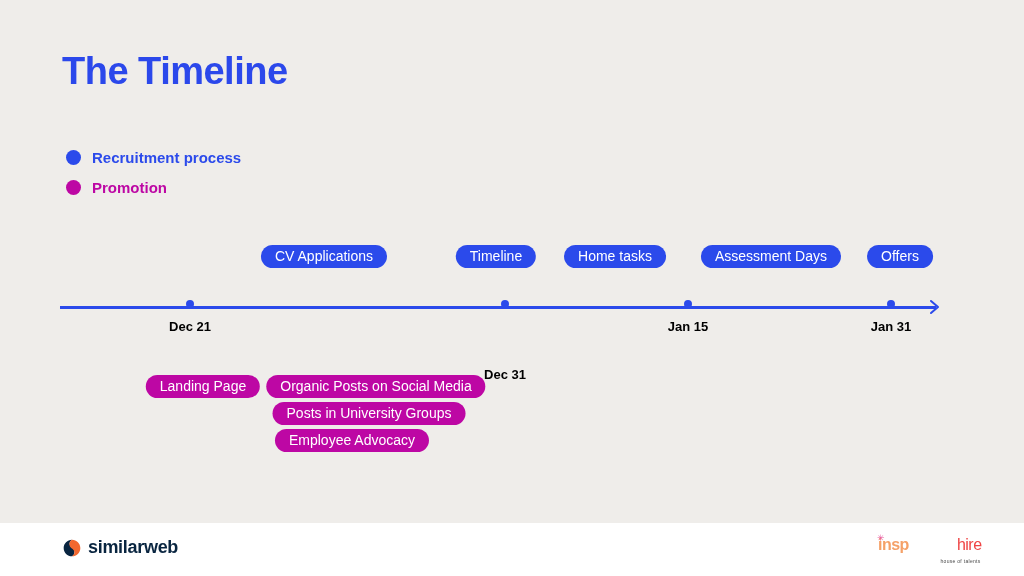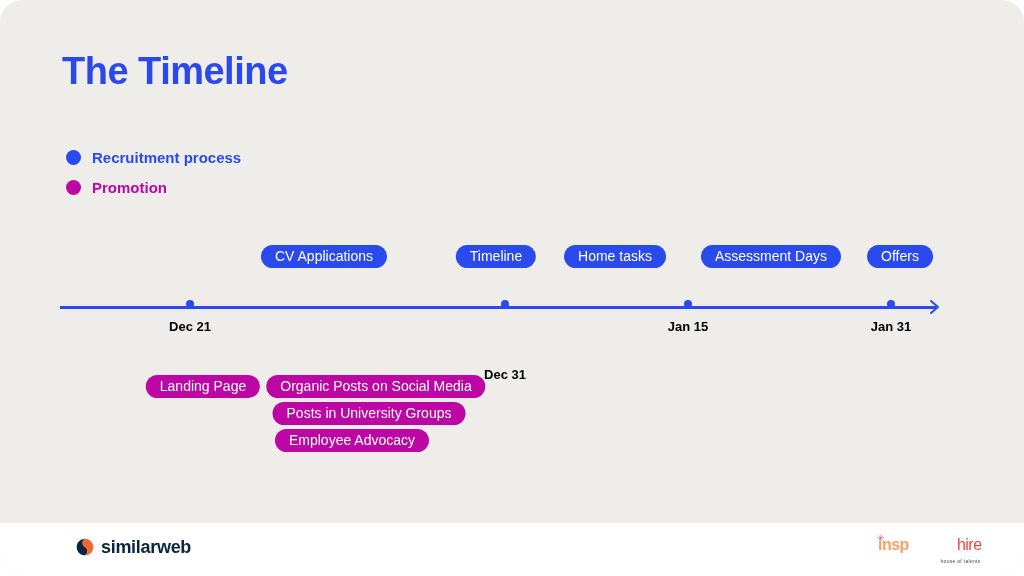--- a/index.html
+++ b/index.html
@@ -5,21 +5,20 @@
   * { margin: 0; padding: 0; box-sizing: border-box; }
   html, body { width: 1024px; height: 576px; }
   body { font-family: "Liberation Sans", sans-serif; }
 
   .slide {
     position: relative;
     width: 1024px;
     height: 576px;
     background: #EFEDEA;
     overflow: hidden;
-    border-radius: 22px;
   }
 
   .page-title {
     position: absolute;
     left: 62px;
     top: 50px;
     font-size: 38px;
     font-weight: 800;
     letter-spacing: -0.5px;
     color: #2B48EB;
@@ -81,22 +80,22 @@
   }
 
   .footer {
     position: absolute;
     left: 0; top: 523px;
     width: 1024px; height: 53px;
     background: #FFFFFF;
   }
   .sw-logo {
     position: absolute;
-    left: 75px; top: 14px;
-    display: flex; align-items: flex-start;
+    left: 62px; top: 14px;
+    display: flex; align-items: center;
   }
   .sw-icon { width: 20px; height: 20px; margin-right: 6px; }
   .sw-wordmark {
     font-size: 18px;
     font-weight: 700;
     letter-spacing: -0.3px;
     color: #092540;
   }
   .insphire {
     position: absolute;

